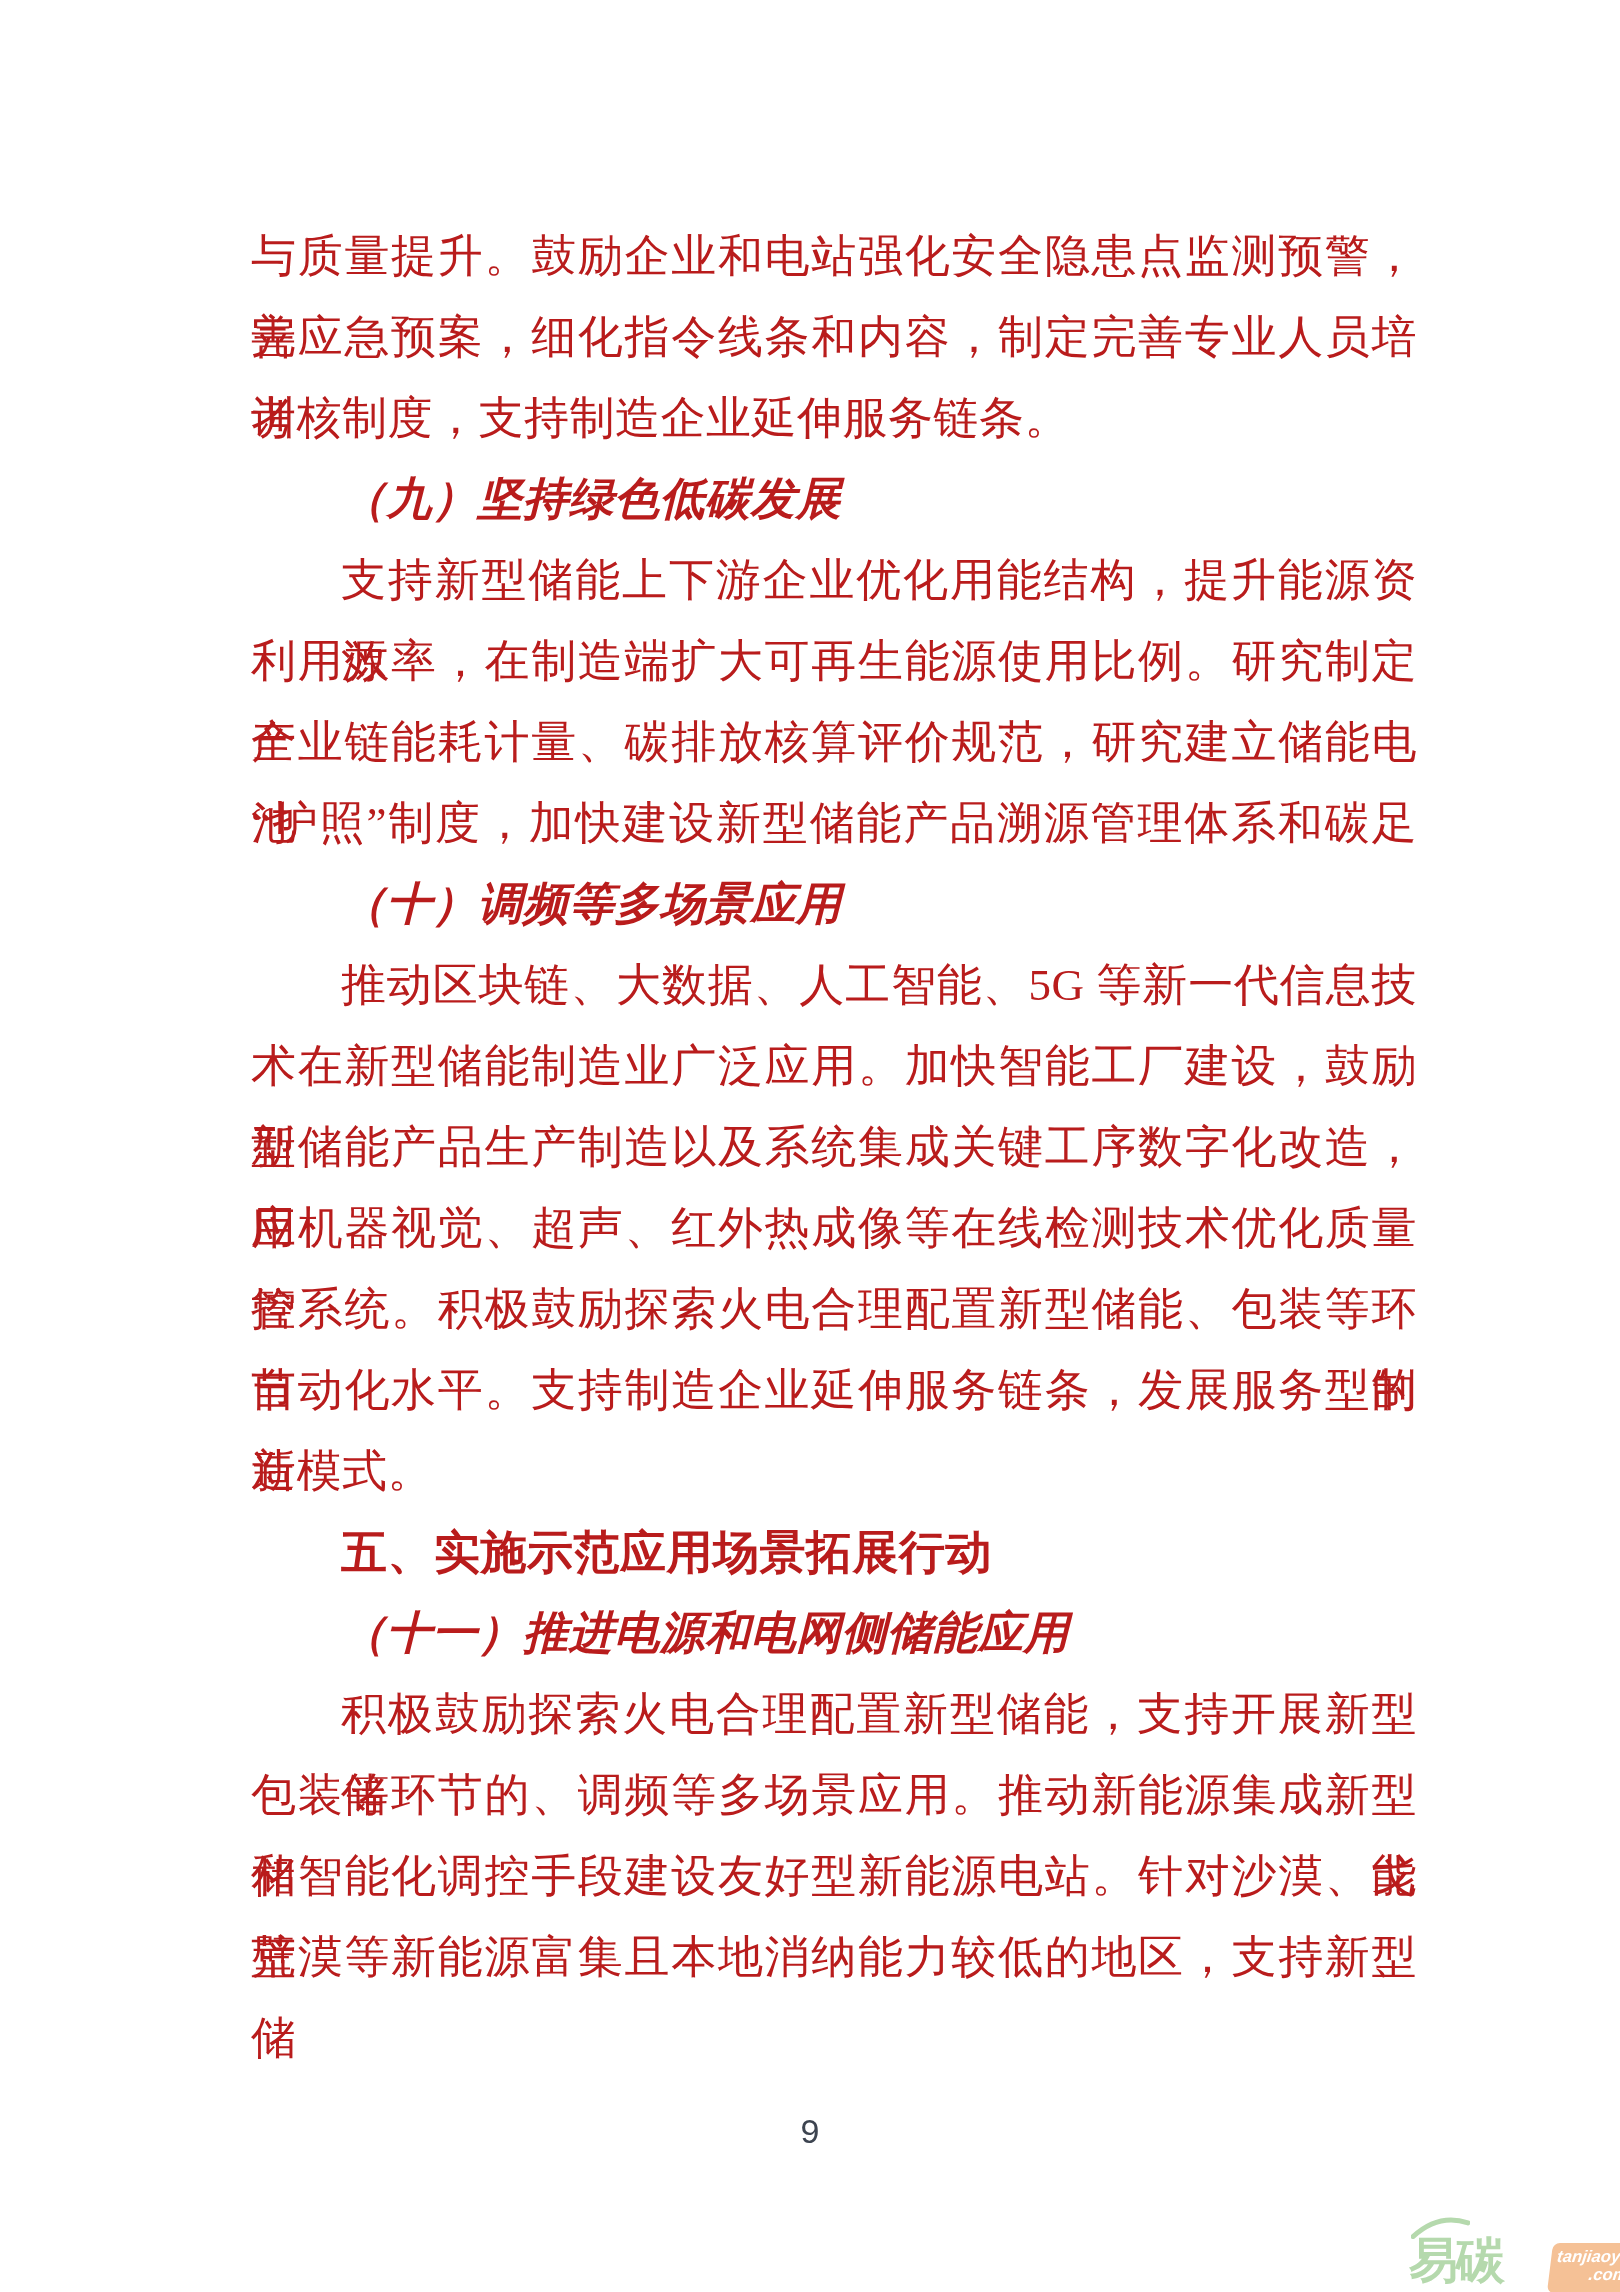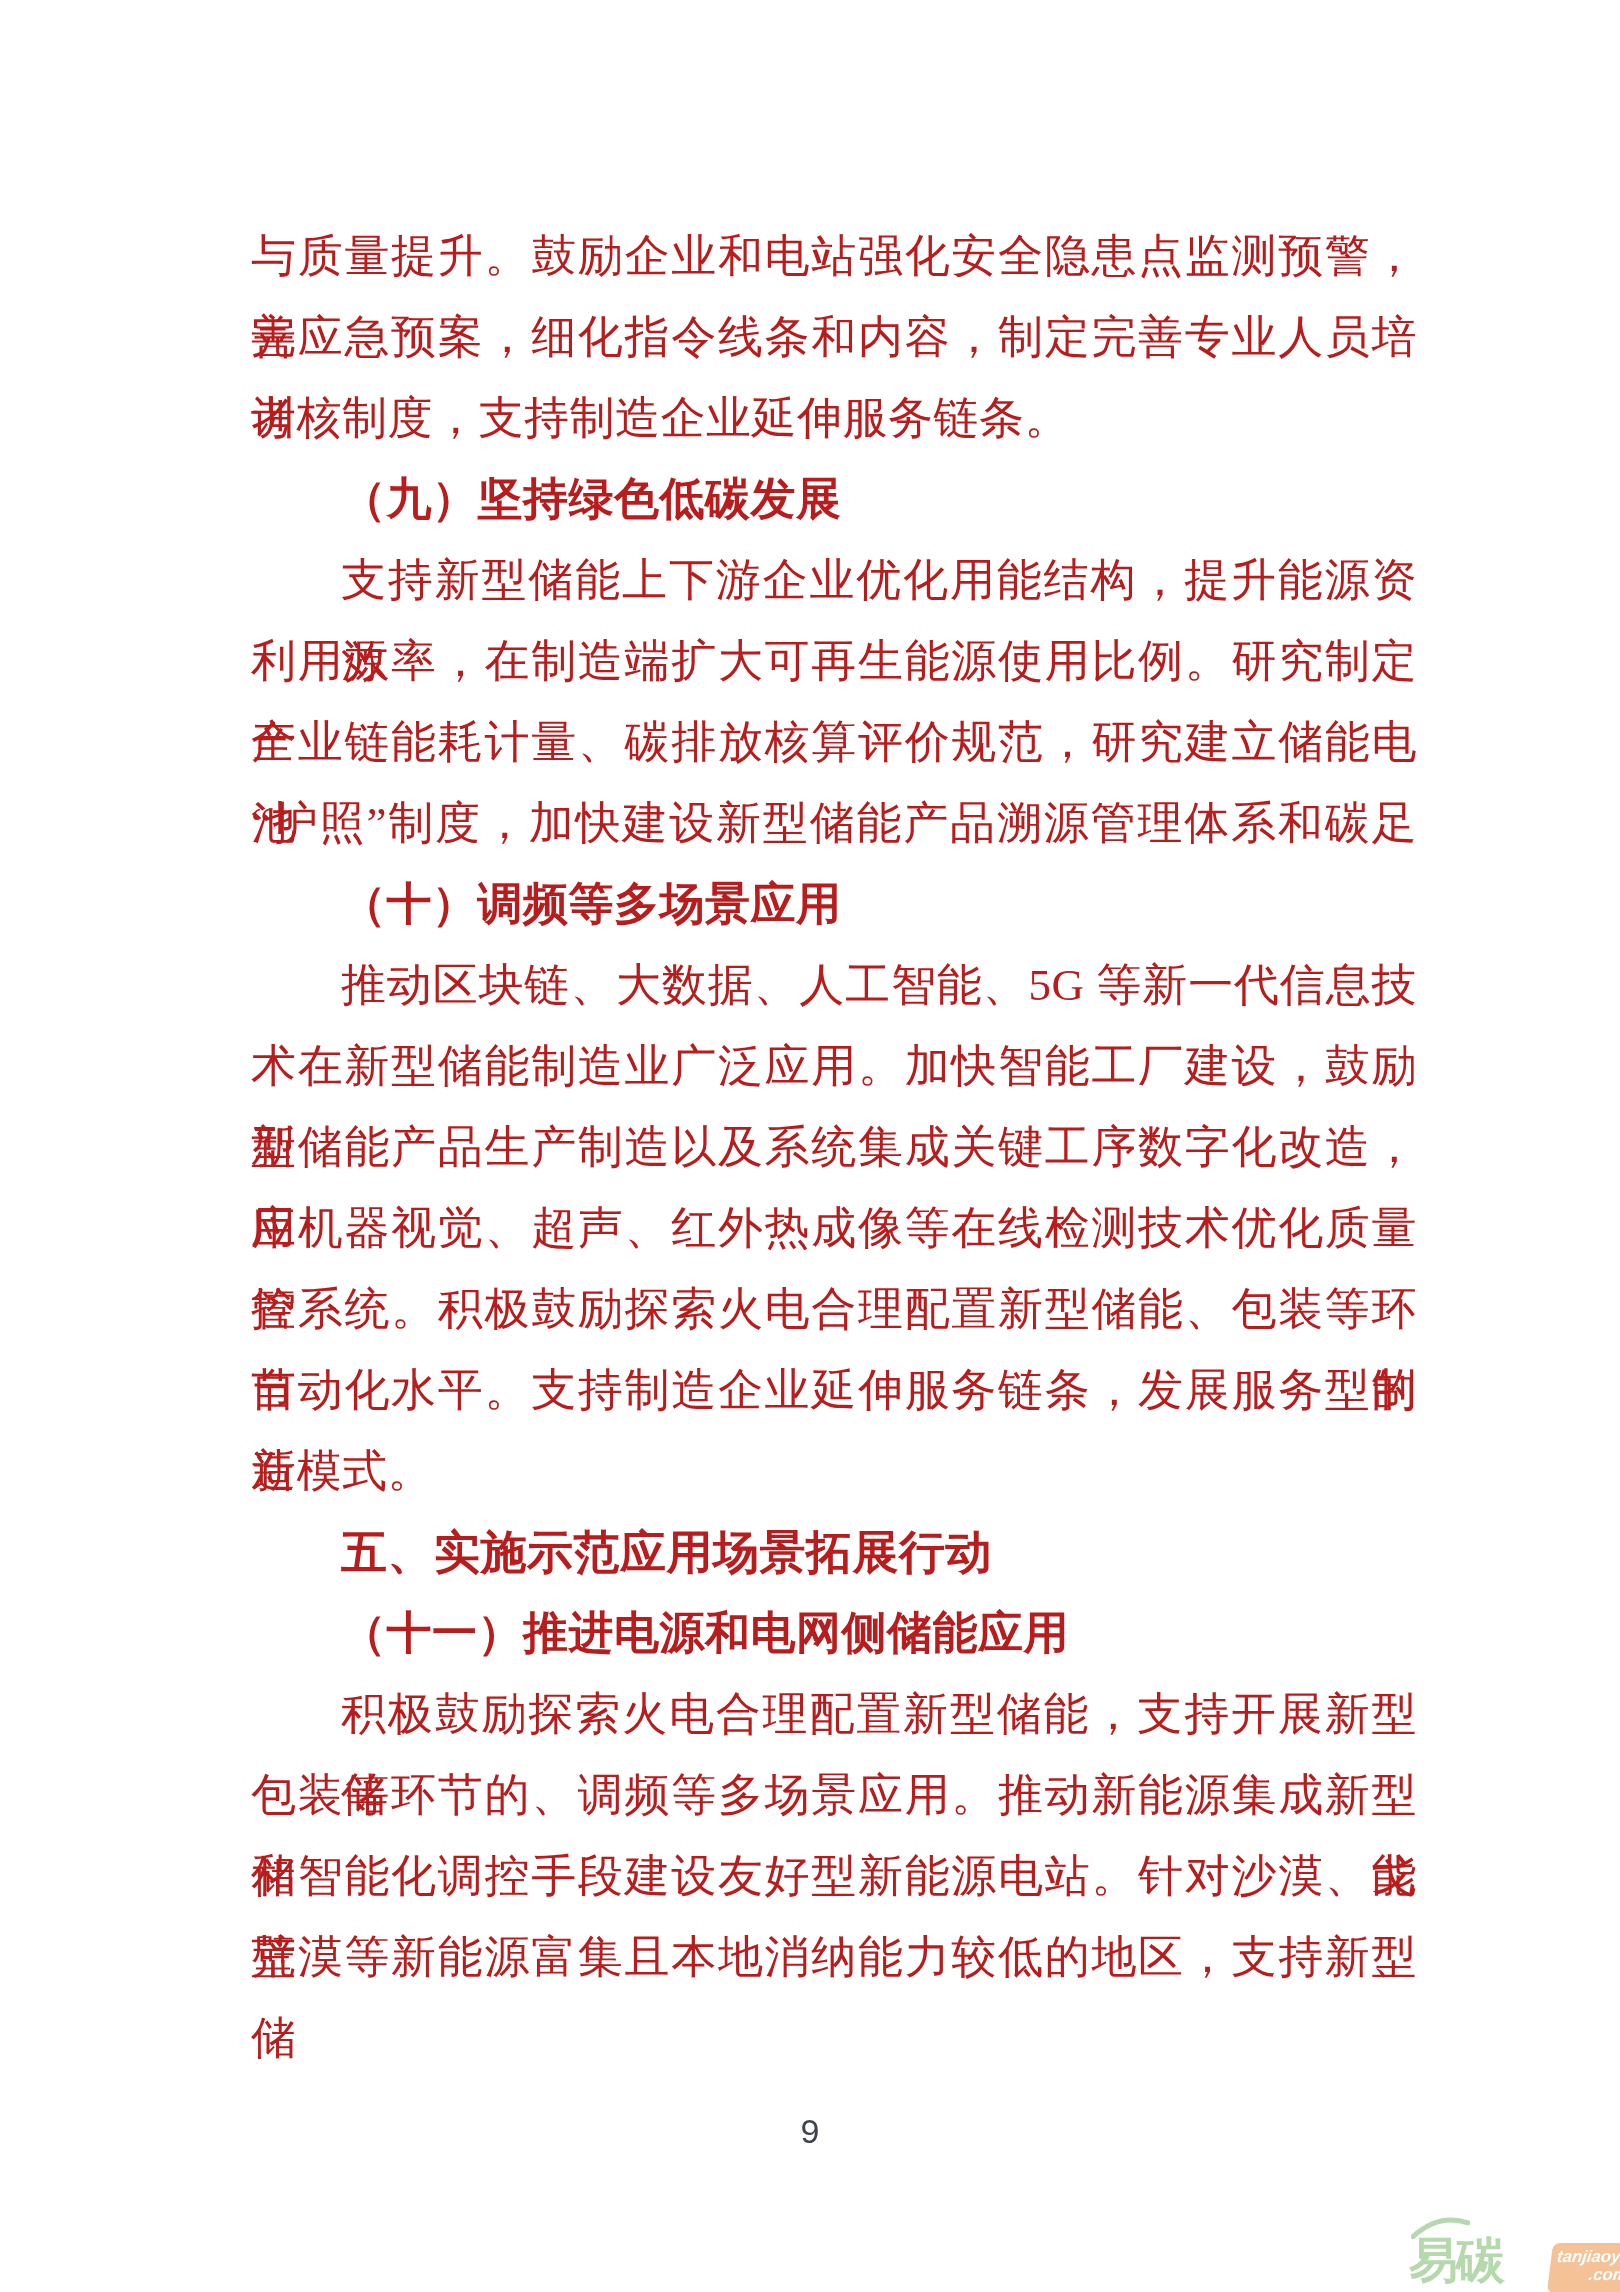--- a/index.html
+++ b/index.html
@@ -25,20 +25,21 @@
     text-align: justify;
     text-align-last: justify;
     white-space: normal;
     letter-spacing: 0.5px;
   }
   .line.short { text-align-last: left; }
   .line.indent { padding-left: 90px; }
   .line.kaiti-heading {
     font-weight: 600;
     text-align-last: left;
+    font-style: italic;
   }
   .line.hei-heading {
     font-family: "Liberation Sans", "DejaVu Sans", sans-serif;
     font-weight: 700;
     font-size: 46px;
     text-align-last: left;
   }
 
   .page-number {
     position: absolute;

